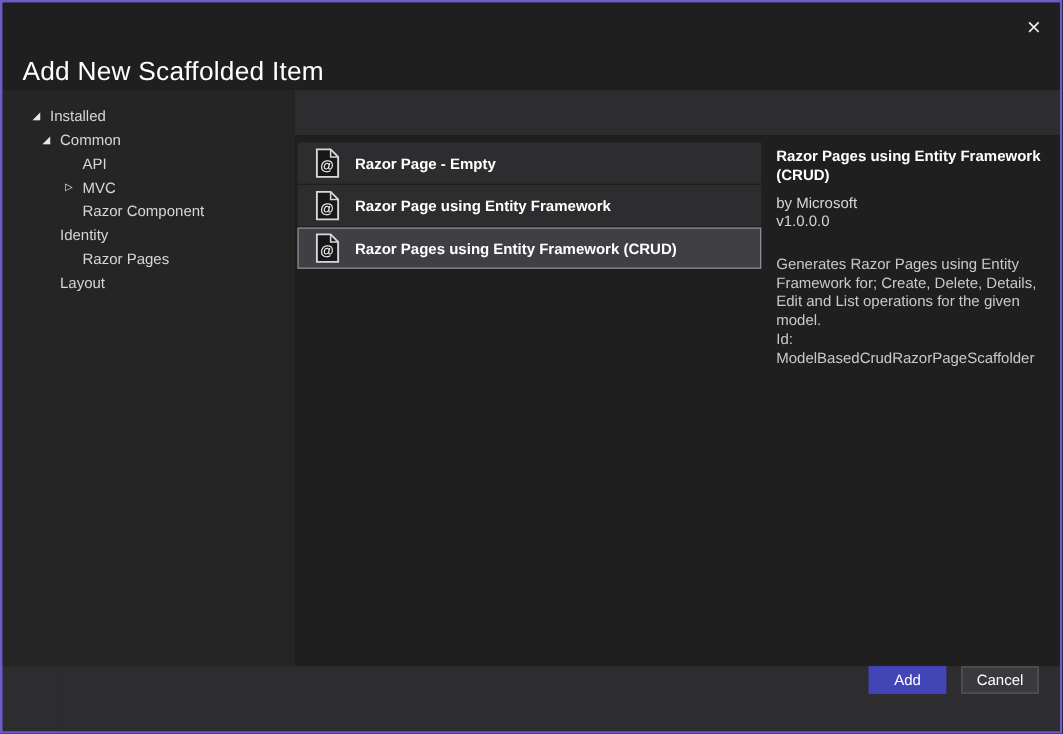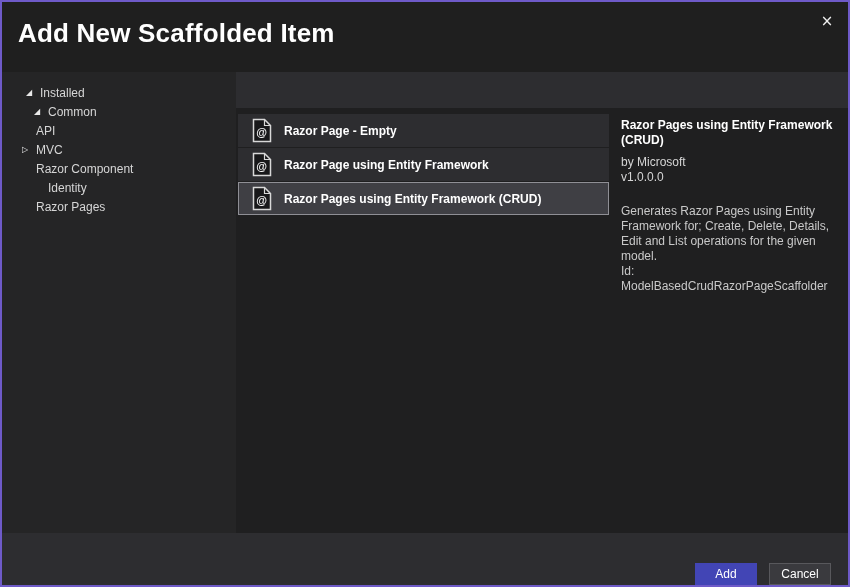--- a/index.html
+++ b/index.html
@@ -14,22 +14,22 @@
     border: 2px solid var(--dialog-border, #6e5ac8);
     overflow: hidden;
   }
 
   
   .titlebar {
     position: absolute; left: 0; top: 0; right: 0; height: 70px;
     background: var(--titlebar-bg, #1f1f1f);
   }
   .titlebar .title {
-    position: absolute; left: 16px; top: 16px;
-    font-size: 26px; font-weight: 700; color: var(--text-primary, #fff);
+    position: absolute; left: 16px; top: 44px;
+    font-size: 21px; font-weight: 400; color: var(--text-primary, #fff);
     letter-spacing: 0.2px;
   }
   .close-btn {
     position: absolute; top: 7px; right: 9px;
     width: 24px; height: 24px;
     display: flex; align-items: center; justify-content: center;
     color: #f0f0f0; font-size: 15px; line-height: 1;
     cursor: pointer; background: transparent; border: 0;
     font-family: "DejaVu Sans", sans-serif;
   }
@@ -41,21 +41,21 @@
     padding-top: 11px;
   }
   .tree-item {
     display: flex; align-items: center;
     height: 19px; cursor: pointer;
     color: var(--text-secondary, #d6d6d6);
     font-size: 12px;
   }
   .lvl-0 { padding-left: 24px; }
   .lvl-1 { padding-left: 32px; }
-  .lvl-2 { padding-left: 20px; }
+  .lvl-2 { padding-left: 50px; }
   .expander {
     width: 14px; flex: 0 0 14px;
     font-size: 8px; color: #e8e8e8;
     font-family: "DejaVu Sans", sans-serif;
     line-height: 1;
   }
   .tree-label { white-space: nowrap; }
 
   
   .content-dark {
@@ -98,21 +98,21 @@
   .details .d-title {
     font-weight: 700; color: var(--text-primary, #fff);
     margin-bottom: 7px;
   }
   .details .d-desc { margin-top: 19px; color: #c9c9c9; }
   .details .d-id { color: #c9c9c9; }
 
   
   .footer {
     position: absolute; left: 0; right: 0; bottom: 0; height: 52px;
-    display: flex; align-items: flex-end; justify-content: flex-end;
+    display: flex; align-items: flex-start; justify-content: flex-end;
     gap: 12px; padding-right: 17px;
     background: var(--dialog-bg, #2d2d30);
     margin-left: 44px;
   }
   .btn {
     min-width: 62px; height: 22px;
     font-family: "Liberation Sans", sans-serif;
     font-size: 12px; color: #fff;
     background: var(--cancel-button-bg, #3a3a3e);
     border: 1px solid var(--cancel-button-border, #58585c);
@@ -156,20 +156,24 @@
       <span class="expander"></span>
       <span class="tree-label">Razor Component</span>
     </div>
     <div class="tree-item lvl-1">
       <span class="expander"></span>
       <span class="tree-label">Identity</span>
     </div>
     <div class="tree-item lvl-2">
       <span class="expander"></span>
       <span class="tree-label">Razor Pages</span>
+    </div>
+    <div class="tree-item lvl-1">
+      <span class="expander"></span>
+      <span class="tree-label">Layout</span>
     </div>
   </div>
 
   <div class="content-dark">
 
     <div class="template-list">
 
       <div class="list-item">
         <svg class="doc-icon" viewBox="0 0 20 25">
           <path d="M1.5 1.5 H12.5 L18.5 7.5 V23.5 H1.5 Z" fill="#18181a" stroke="#d8d8d8" stroke-width="1.5"></path>

